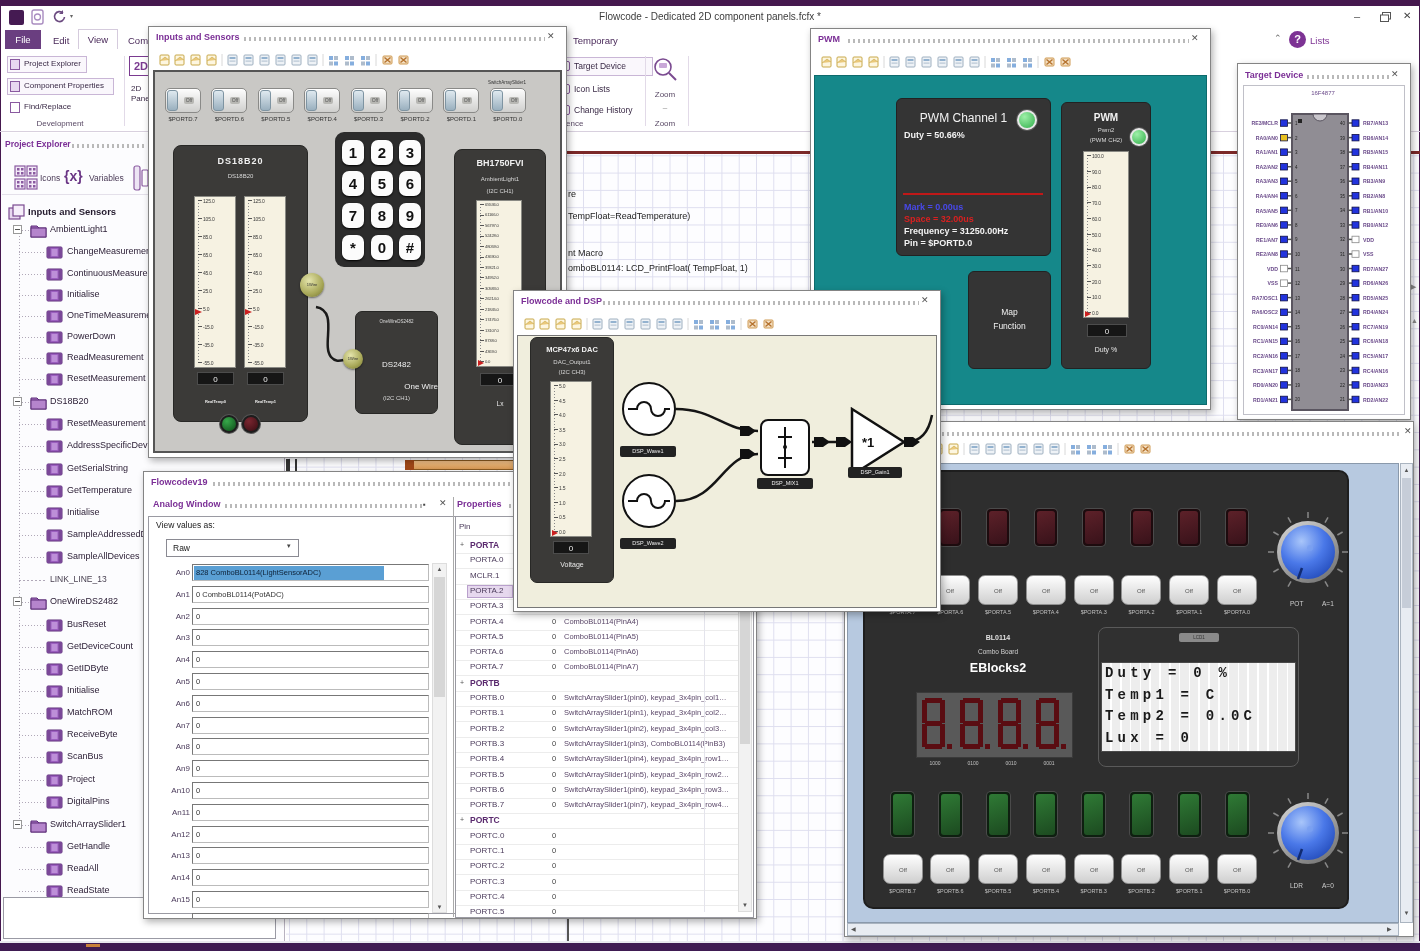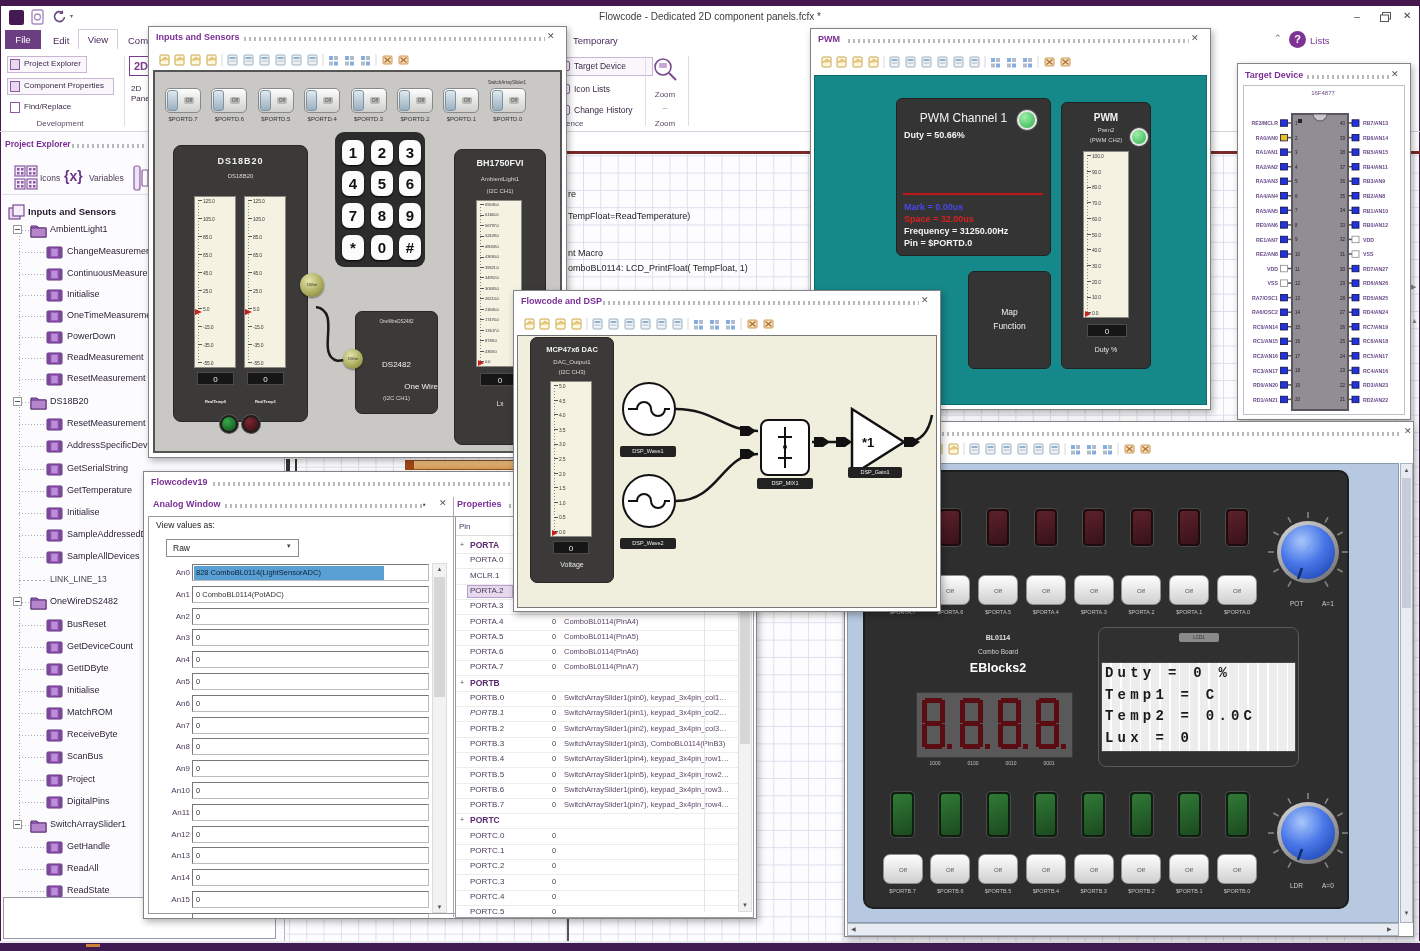--- a/index.html
+++ b/index.html
@@ -469,21 +469,21 @@
     <div style="position:absolute;left:408px;top:190.4px;font-size:7.5px;color:#444;white-space:nowrap;">0</div>
     <div style="position:absolute;left:420px;top:190.4px;font-size:7.5px;color:#5a4668;white-space:nowrap;">ComboBL0114(PinA7)</div>
     <div style="position:absolute;left:312px;top:218.7px;width:284px;height:1px;background:#ececec;"></div>
     <div style="position:absolute;left:316px;top:206.70000000000002px;font-size:7px;color:#555;white-space:nowrap;">+</div>
     <div style="position:absolute;left:326px;top:205.70000000000002px;font-size:8.5px;color:#5a2a6e;white-space:nowrap;font-weight:bold;">PORTB</div>
     <div style="position:absolute;left:312px;top:234.0px;width:284px;height:1px;background:#ececec;"></div>
     <div style="position:absolute;left:326px;top:221.0px;font-size:8px;color:#4a3a5a;white-space:nowrap;">PORTB.0</div>
     <div style="position:absolute;left:408px;top:221.0px;font-size:7.5px;color:#444;white-space:nowrap;">0</div>
     <div style="position:absolute;left:420px;top:221.0px;width:172px;overflow:hidden;font-size:7.5px;color:#5a4668;white-space:nowrap;">SwitchArraySlider1(pin0), keypad_3x4pin_col1…</div>
     <div style="position:absolute;left:312px;top:249.3px;width:284px;height:1px;background:#ececec;"></div>
-    <div style="position:absolute;left:326px;top:236.3px;font-size:8px;color:#4a3a5a;white-space:nowrap;font-style:italic;">PORTB.1</div>
+    <div style="position:absolute;left:326px;top:236.3px;font-size:8px;color:#4a3a5a;white-space:nowrap;">PORTB.1</div>
     <div style="position:absolute;left:408px;top:236.3px;font-size:7.5px;color:#444;white-space:nowrap;">0</div>
     <div style="position:absolute;left:420px;top:236.3px;width:172px;overflow:hidden;font-size:7.5px;color:#5a4668;white-space:nowrap;">SwitchArraySlider1(pin1), keypad_3x4pin_col2…</div>
     <div style="position:absolute;left:312px;top:264.6px;width:284px;height:1px;background:#ececec;"></div>
     <div style="position:absolute;left:326px;top:251.60000000000002px;font-size:8px;color:#4a3a5a;white-space:nowrap;">PORTB.2</div>
     <div style="position:absolute;left:408px;top:251.60000000000002px;font-size:7.5px;color:#444;white-space:nowrap;">0</div>
     <div style="position:absolute;left:420px;top:251.6px;width:172px;overflow:hidden;font-size:7.5px;color:#5a4668;white-space:nowrap;">SwitchArraySlider1(pin2), keypad_3x4pin_col3…</div>
     <div style="position:absolute;left:312px;top:279.9px;width:284px;height:1px;background:#ececec;"></div>
     <div style="position:absolute;left:326px;top:266.9px;font-size:8px;color:#4a3a5a;white-space:nowrap;">PORTB.3</div>
     <div style="position:absolute;left:408px;top:266.9px;font-size:7.5px;color:#444;white-space:nowrap;">0</div>
     <div style="position:absolute;left:420px;top:266.9px;width:172px;overflow:hidden;font-size:7.5px;color:#5a4668;white-space:nowrap;">SwitchArraySlider1(pin3), ComboBL0114(PinB3)</div>

